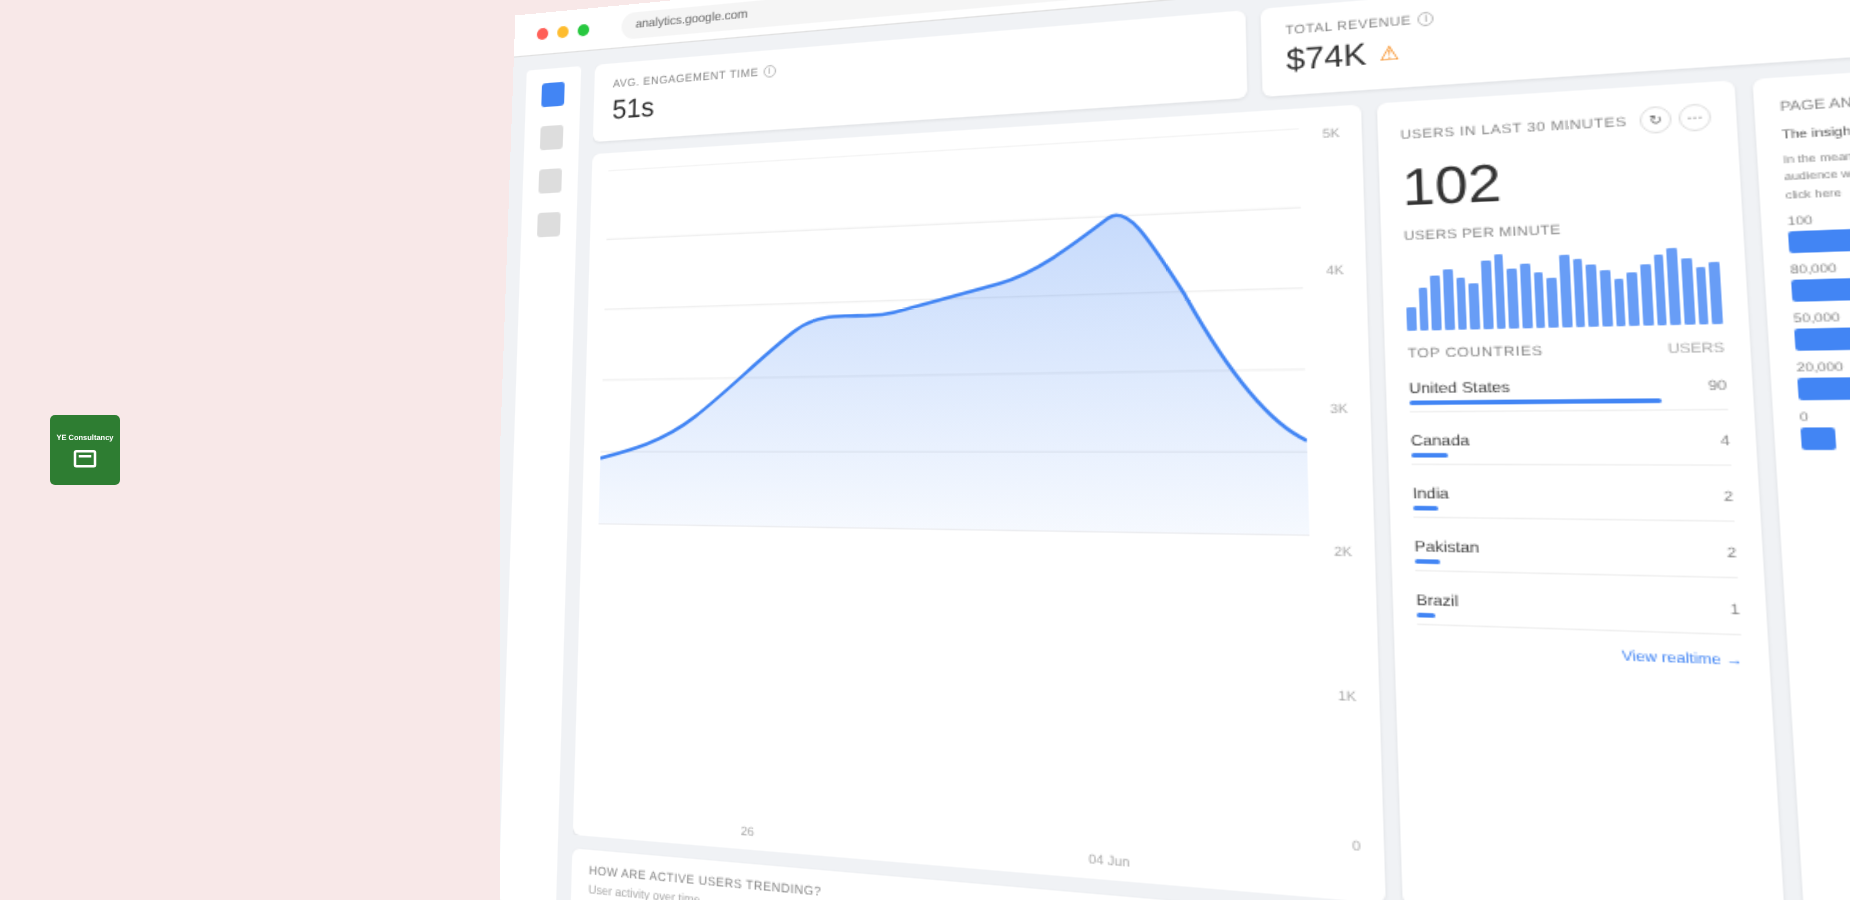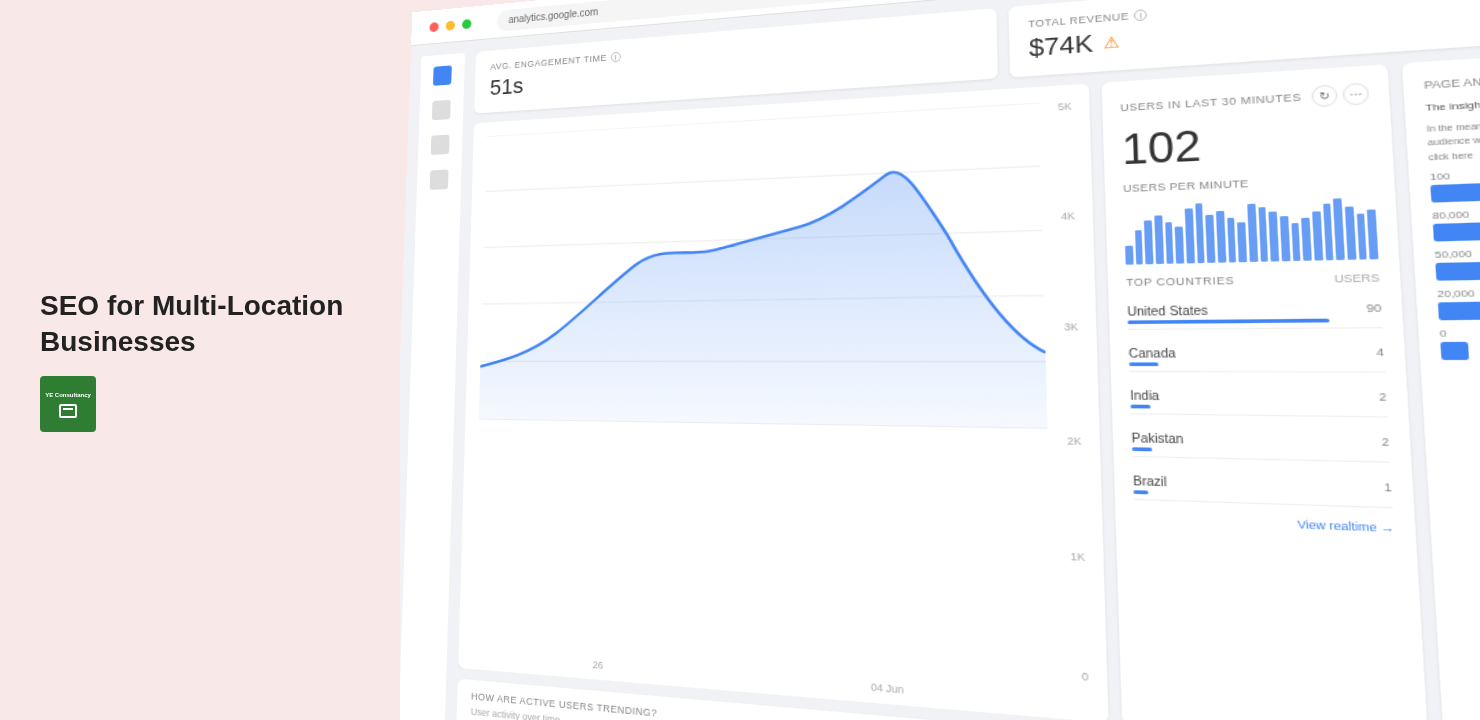--- a/index.html
+++ b/index.html
@@ -456,22 +456,20 @@
 
     .trending-subtitle {
       font-size: 9px;
       color: #aaa;
     }
   </style>
 </head>
 <body>
 
 <div class="left-panel">
-  <h1>SEO for Multi-Location
-Businesses</h1>
   <div class="brand-badge">
     <span style="font-size:6px;line-height:1.2;text-align:center;padding:2px 3px">YE Consultancy</span>
     <div class="icon"></div>
   </div>
 </div>
 
 <div class="right-panel">
   <div class="analytics-container">
 
     <div class="analytics-topbar">

